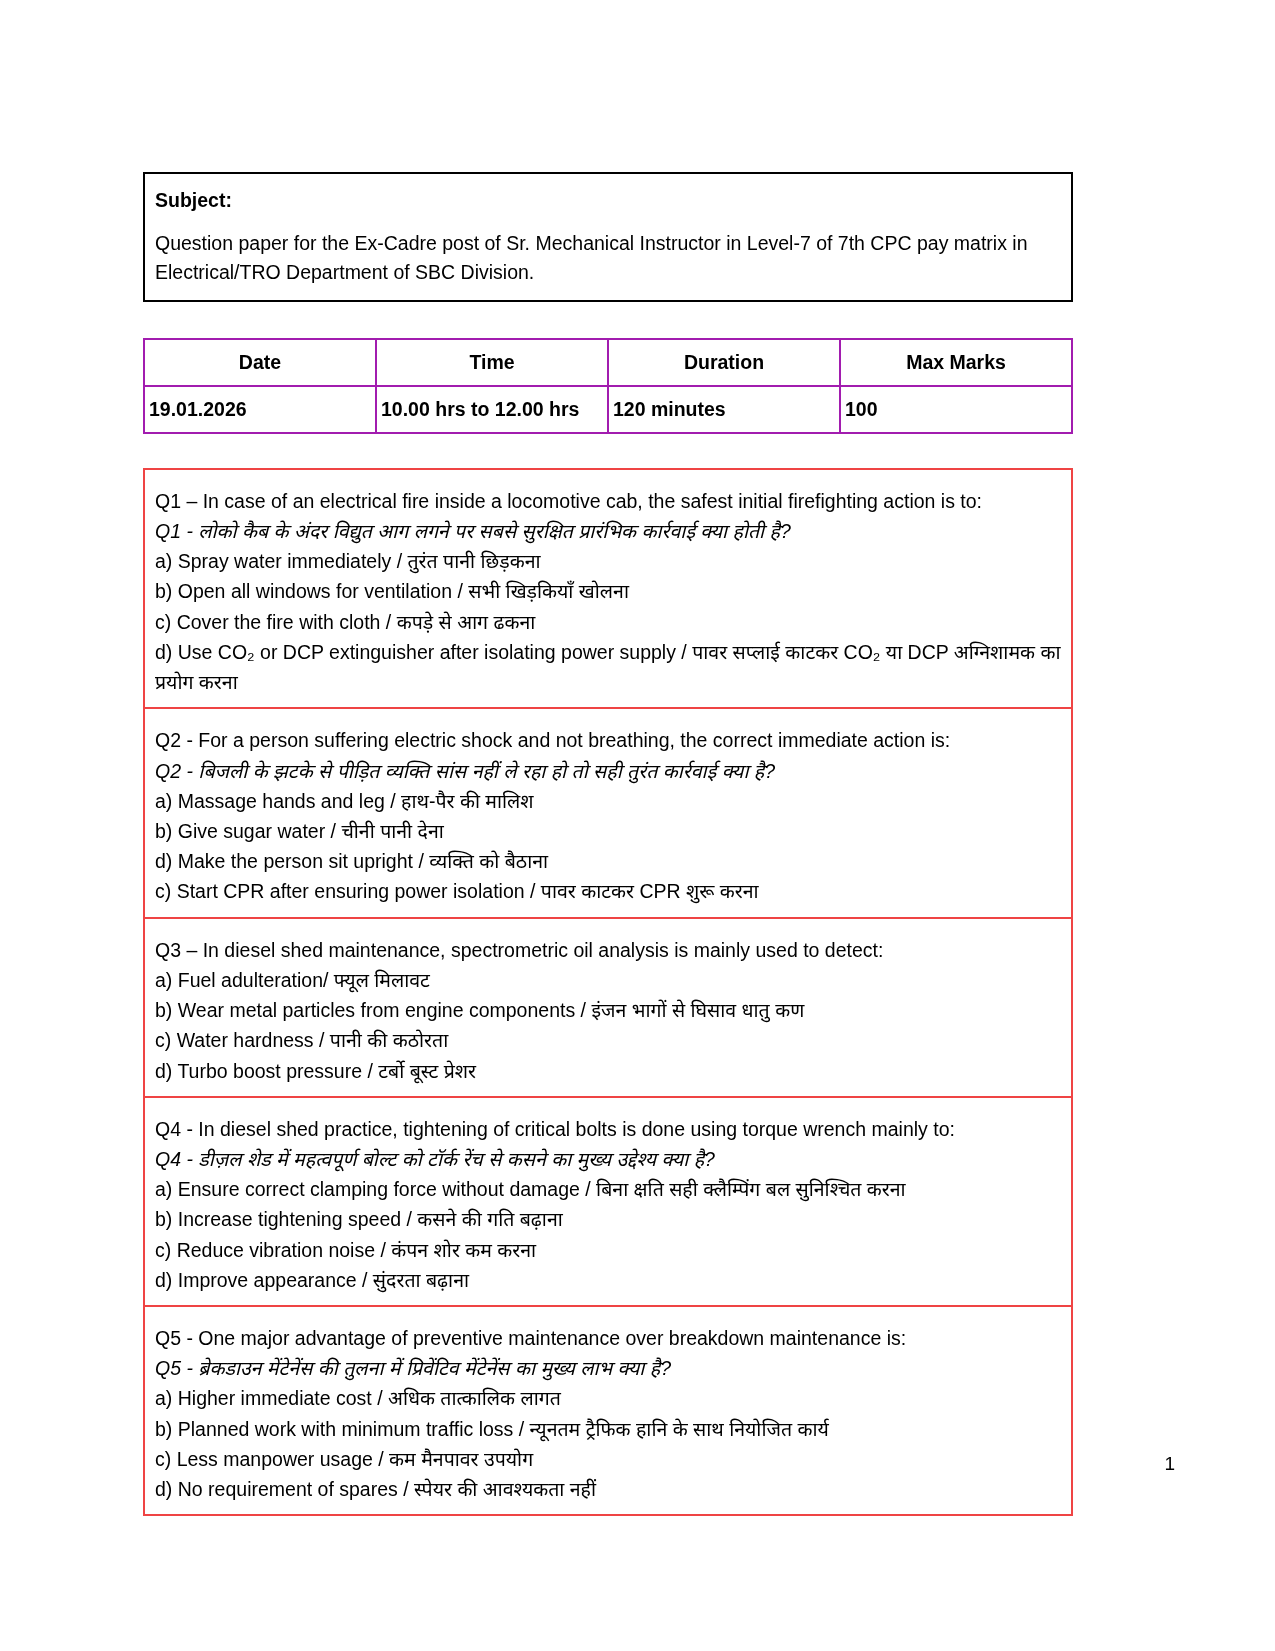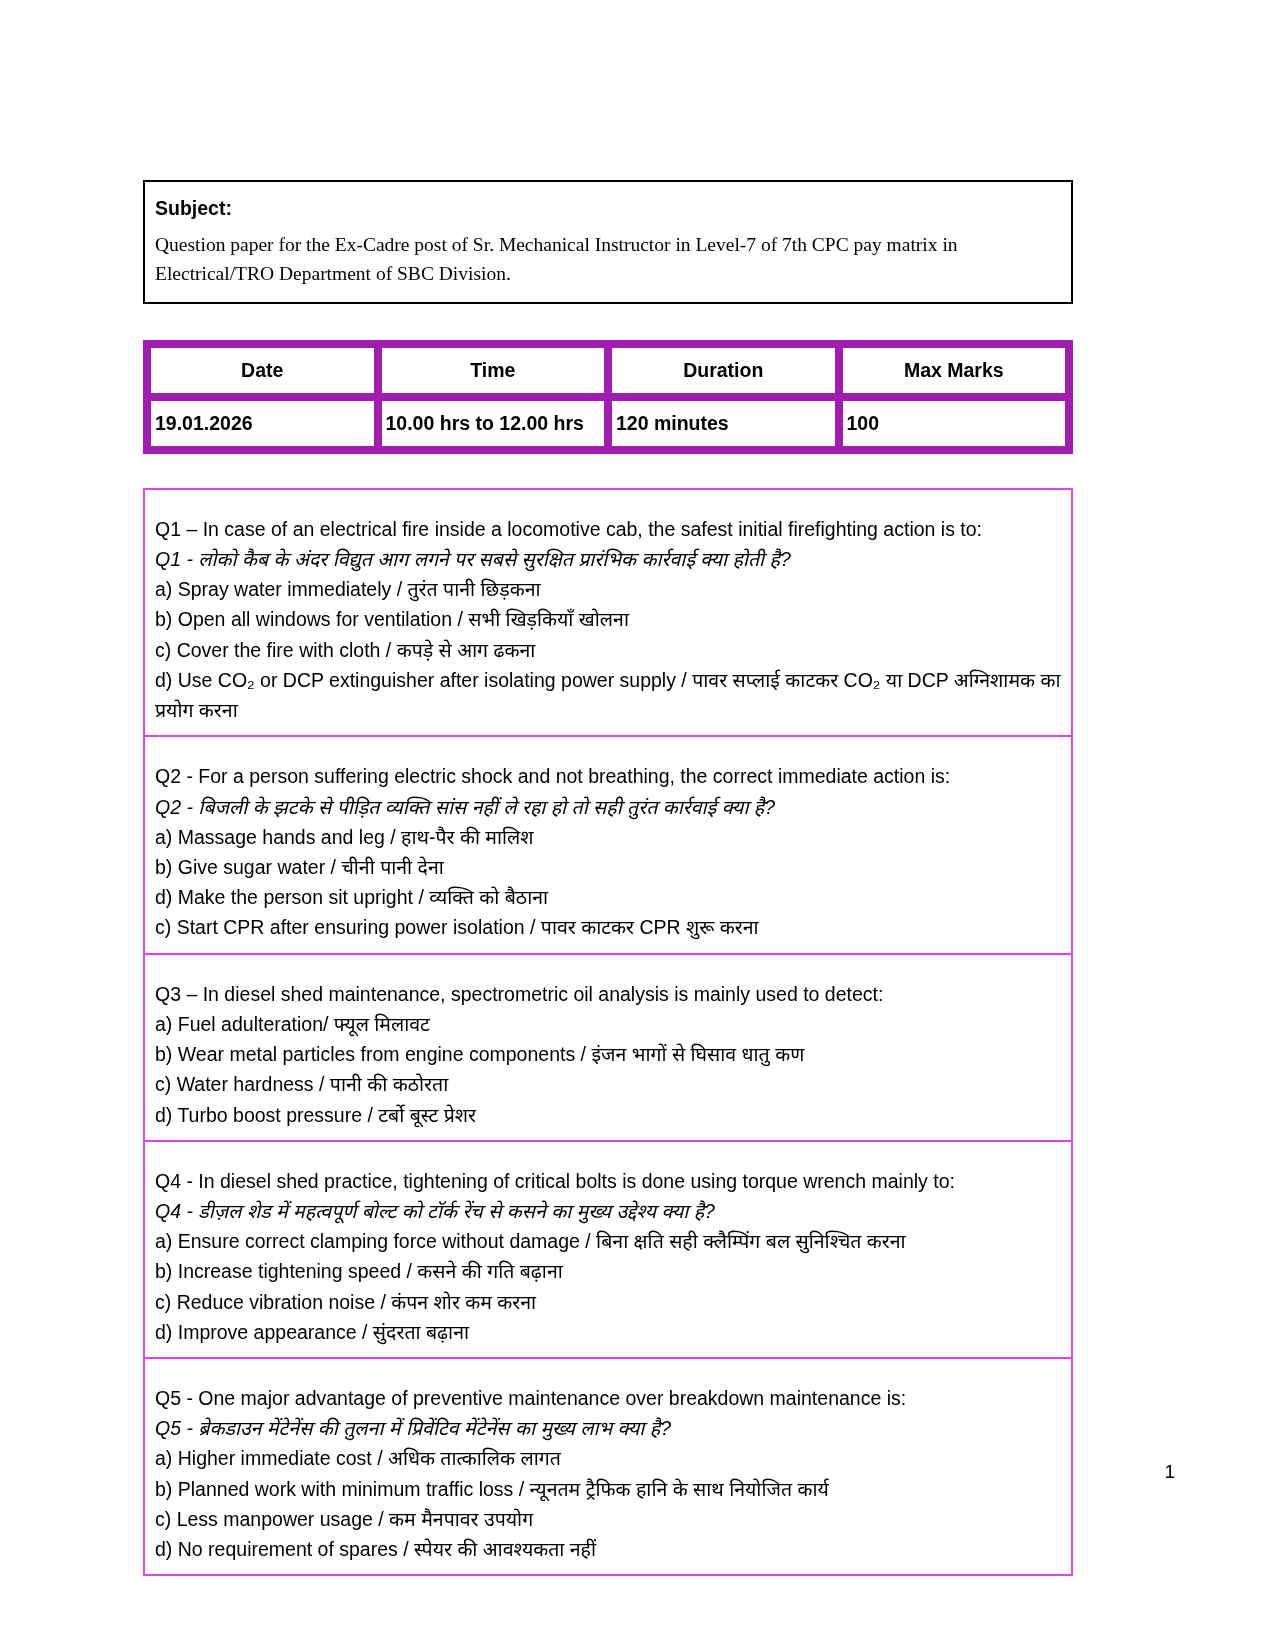--- a/index.html
+++ b/index.html
@@ -9,64 +9,63 @@
   }
   body {
     width: 1275px;
     height: 1651px;
     font-family: "Liberation Sans", sans-serif;
     color: #000000;
     position: relative;
   }
   .page {
     position: absolute;
-    left: 0; top: 12px;
+    left: 0; top: 4px;
     width: 1275px;
     height: 1583px;
     box-sizing: border-box;
     padding: 168px 100px 0 143px;
   }
   .subject-box {
     border: 2px solid #000;
     padding: 12px 10px 14px 10px;
     box-sizing: border-box;
     width: 930px;
   }
   .subject-line1 {
     font-size: 19.5px;
     font-weight: bold;
     line-height: 1.5;
   }
   .subject-line1 .colon { font-weight: bold; }
   .subject-body {
     font-size: 19.5px;
     line-height: 1.45;
-    margin-top: 8px;
-    font-family: Liberation Serif, serif;
+    margin-top: 14px;
   }
   .spacer-1 { height: 36px; }
   table.info {
     border-collapse: collapse;
     width: 930px;
     table-layout: fixed;
   }
   table.info td, table.info th {
-    border: 8px solid #a21caf;
+    border: 2px solid #a21caf;
     font-size: 19.5px;
     padding: 11px 4px;
   }
   table.info th { font-weight: bold; }
   table.info td { font-weight: bold; }
   .spacer-2 { height: 34px; }
   .qblock {
-    border: 2px solid #d946ef;
+    border: 2px solid #ef4444;
     border-bottom-width: 2px;
     box-sizing: border-box;
     width: 930px;
-    padding: 24px 10px 10px 10px;
+    padding: 16px 10px 10px 10px;
   }
   .qblock + .qblock { border-top-width: 0; }
   .qline {
     font-size: 19.5px;
     line-height: 1.55;
     white-space: normal;
   }
   .dev { font-family: "Liberation Sans", sans-serif; font-style: italic; }
   .page-number {
     position: absolute;

